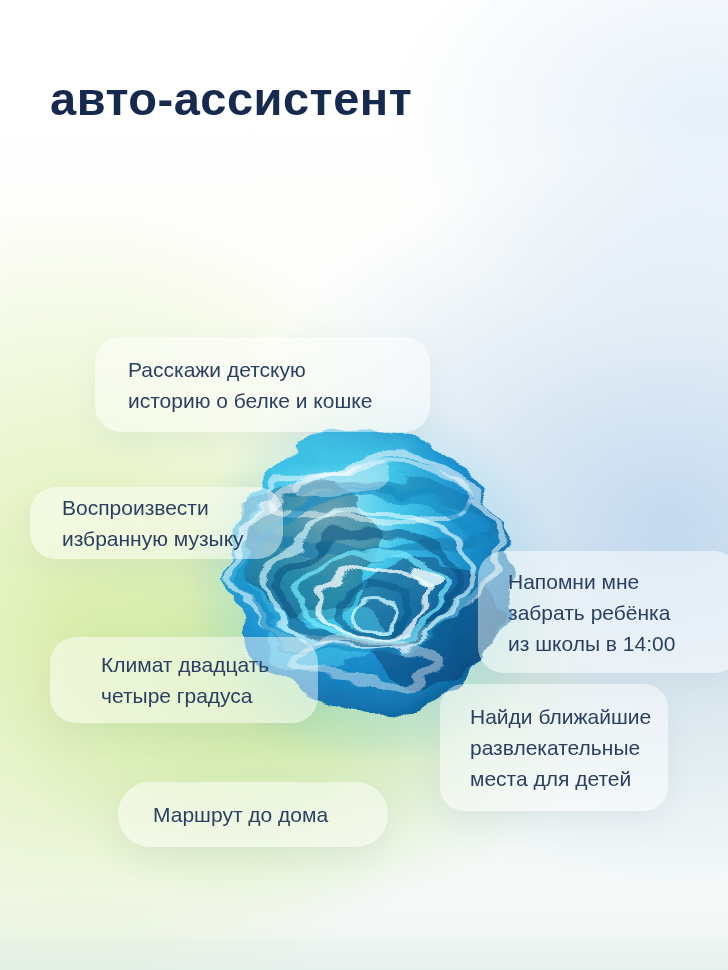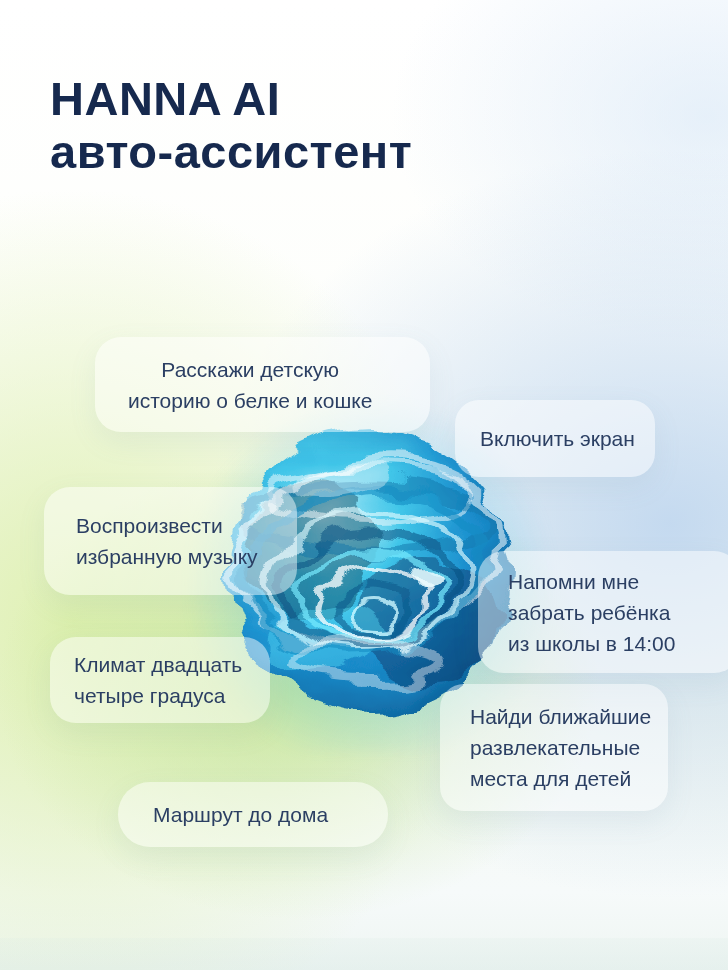--- a/index.html
+++ b/index.html
@@ -37,25 +37,25 @@
     align-items: center;
     background: rgba(255, 255, 255, 0.48);
     border-radius: 26px;
     box-shadow: 0 10px 28px rgba(110, 145, 165, 0.10);
     color: #2b3f63;
     font-size: 21px;
     line-height: 31px;
   }
   .bubble-text { white-space: pre-line; }
 
-  .b-tell-story   { left: 95px;  top: 337px; width: 335px; height: 95px;  padding-left: 33px; text-align: center; }
+  .b-tell-story   { left: 95px;  top: 337px; width: 335px; height: 95px;  padding-left: 33px; }
   .b-screen-on    { left: 455px; top: 400px; width: 200px; height: 77px;  padding-left: 25px; border-radius: 24px; }
-  .b-play-music   { left: 44px;  top: 487px; width: 253px; height: 108px;  padding-left: 32px; }
+  .b-play-music   { left: 30px;  top: 487px; width: 253px; height: 72px;  padding-left: 32px; }
   .b-reminder     { left: 478px; top: 551px; width: 262px; height: 122px; padding-left: 30px; }
-  .b-climate      { left: 50px;  top: 637px; width: 220px; height: 86px;  padding-left: 24px; }
+  .b-climate      { left: 50px;  top: 637px; width: 268px; height: 86px;  padding-left: 51px; }
   .b-route-home   { left: 118px; top: 755px; width: 270px; height: 65px;  padding-left: 35px; border-radius: 32px; margin-top: 27px; }
   .b-find-places  { left: 440px; top: 684px; width: 228px; height: 127px; padding-left: 30px; border-radius: 24px; }
 
   .orb-wrap {
     position: absolute;
     left: 218px;
     top: 422px;
     width: 306px;
     height: 300px;
   }
@@ -74,21 +74,20 @@
     width: 728px; height: 32px;
     background: linear-gradient(180deg, rgba(215,233,226,0.18), rgba(213,231,228,0.32));
   }
 </style>
 </head>
 <body>
 
 <div class="page">
 
   <div class="title-block">
-    <div class="title-line">HANNA AI</div>
     <div class="title-line">авто-ассистент</div>
   </div>
 
   <div class="orb-wrap">
     <div class="orb-glow"></div>
     <svg class="orb-svg" width="306" height="300" viewBox="0 0 306 300">
       <defs>
         <radialGradient id="orbBase" cx="36%" cy="32%" r="80%">
           <stop offset="0%" stop-color="#b9eef8"></stop>
           <stop offset="30%" stop-color="#41c6e9"></stop>
@@ -122,23 +121,20 @@
         <ellipse cx="120" cy="58" rx="46" ry="16" fill="rgba(255,255,255,0.35)" transform="rotate(-8 120 58)"></ellipse>
       </g>
     </svg>
   </div>
 
   <div class="bubble b-tell-story">
     <span class="bubble-text">Расскажи детскую
 историю о белке и кошке</span>
   </div>
 
-  <div class="bubble b-screen-on">
-    <span class="bubble-text">Включить экран</span>
-  </div>
 
   <div class="bubble b-play-music">
     <span class="bubble-text">Воспроизвести
 избранную музыку</span>
   </div>
 
   <div class="bubble b-reminder">
     <span class="bubble-text">Напомни мне
 забрать ребёнка
 из школы в 14:00</span>

